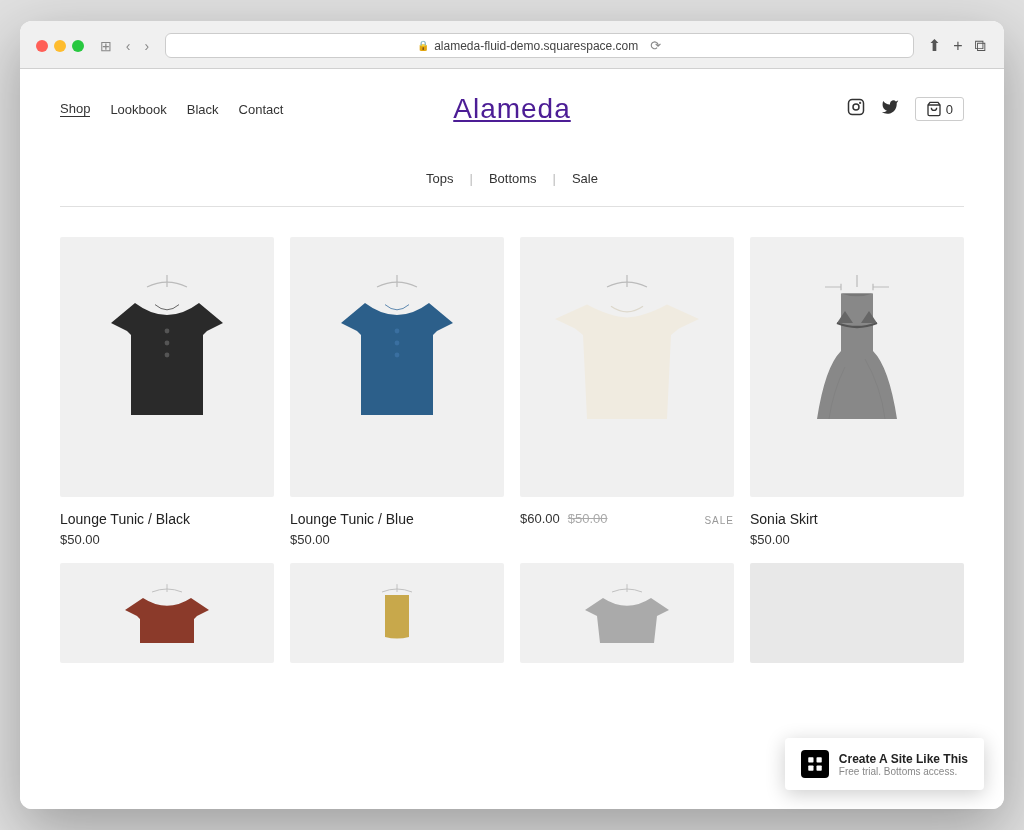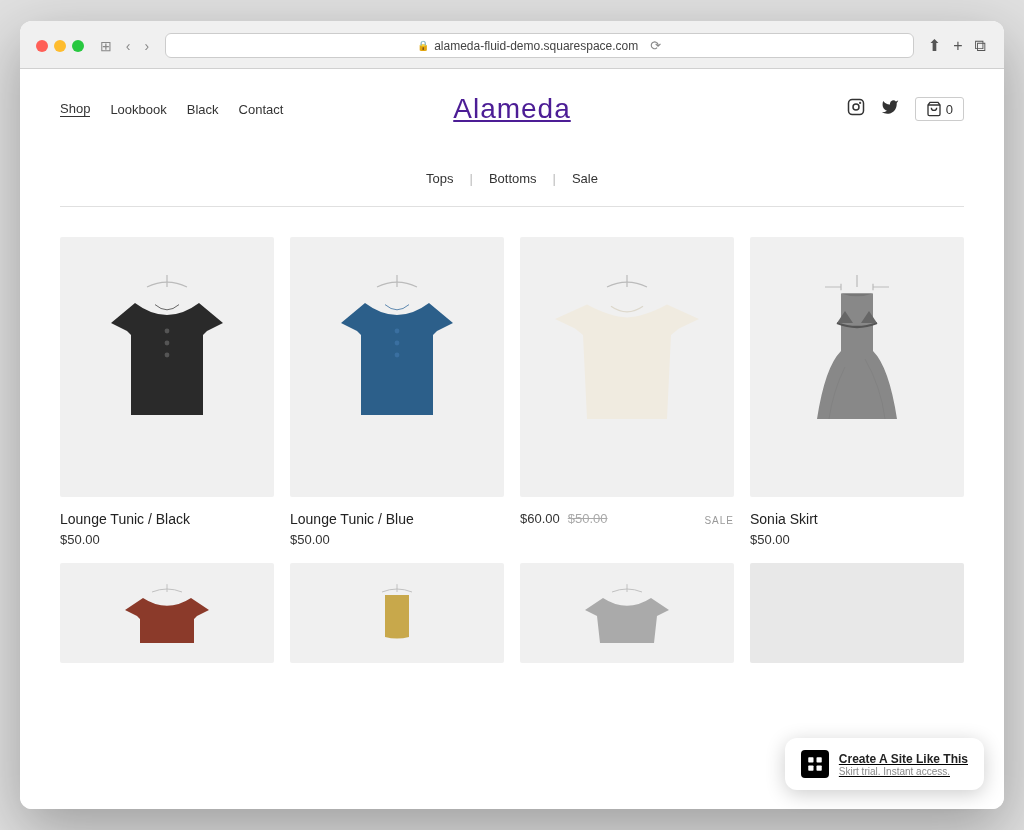--- a/index.html
+++ b/index.html
@@ -262,28 +262,27 @@
     .product-card-partial .product-image-wrap {
       height: 100px;
     }
 
     
     .sq-promo {
       position: fixed;
       bottom: 40px;
       right: 40px;
       background: #fff;
-      border-radius: 12px;
+      border-radius: 4px;
       box-shadow: 0 4px 20px rgba(0,0,0,0.2);
       padding: 12px 16px;
       display: flex;
       align-items: center;
       gap: 10px;
       font-size: 12px;
-      text-decoration: underline;
     }
 
     .sq-logo {
       width: 28px;
       height: 28px;
       background: #000;
       border-radius: 4px;
       display: flex;
       align-items: center;
       justify-content: center;
@@ -518,15 +517,15 @@
   <div class="sq-logo">
     <svg width="18" height="18" viewBox="0 0 24 24" fill="white">
       <rect x="3" y="3" width="7" height="7" rx="1"></rect>
       <rect x="14" y="3" width="7" height="7" rx="1"></rect>
       <rect x="3" y="14" width="7" height="7" rx="1"></rect>
       <rect x="14" y="14" width="7" height="7" rx="1"></rect>
     </svg>
   </div>
   <div class="sq-text">
     <div class="sq-title">Create A Site Like This</div>
-    <div class="sq-sub">Skirt trial. Instant access.</div>
+    <div class="sq-sub">Free trial. Bottoms access.</div>
   </div>
 </div>
 
 </body></html>

